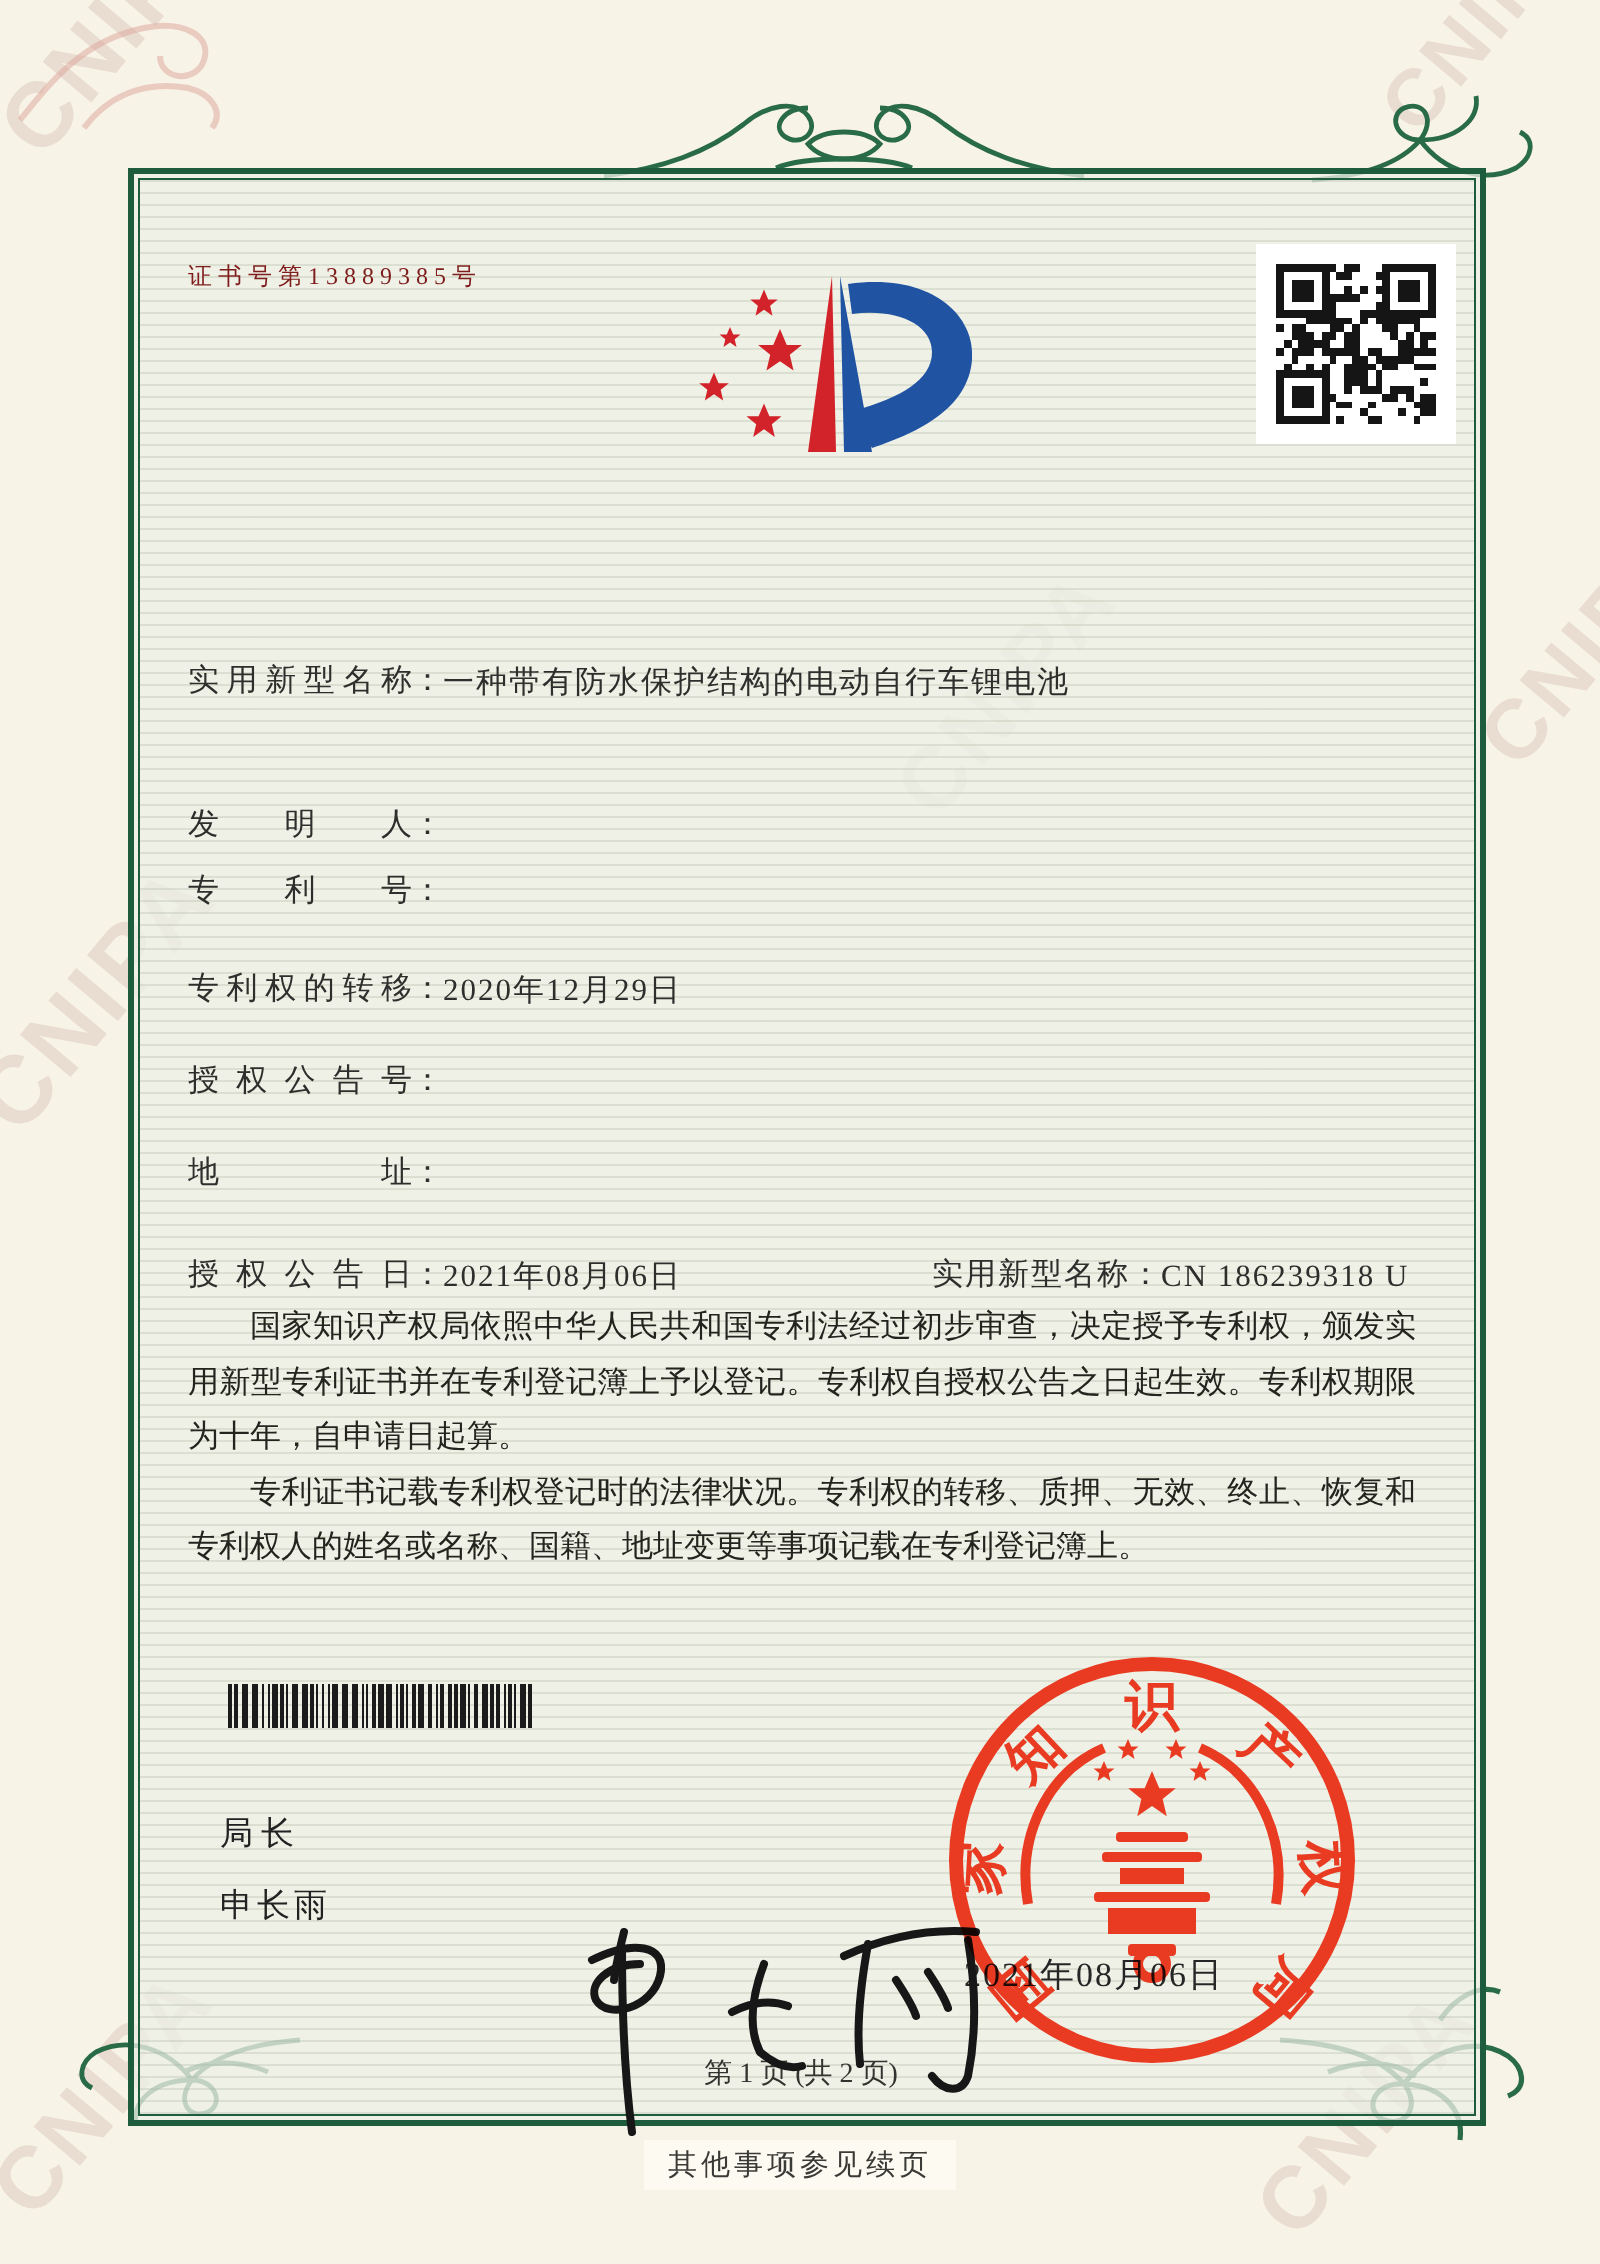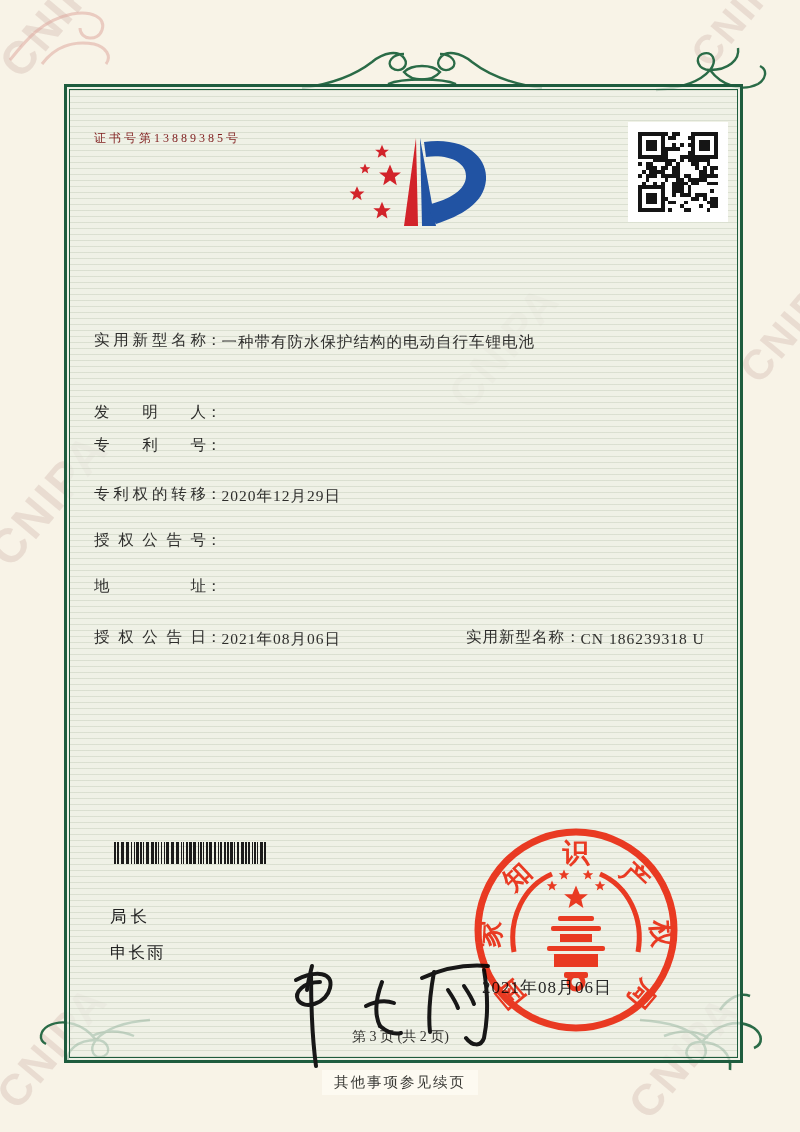--- a/index.html
+++ b/index.html
@@ -400,20 +400,24 @@
         <span class="fcolon">：</span>
       <span class="fvalue">2021年08月06日</span>
     </span>
     <span class="grant-right">
       <span class="flabel2">实用新型名称</span>
         <span class="fcolon">：</span>
       <span class="fvalue">CN 186239318 U</span>
     </span>
   </div>
 
+  <div class="paras">
+    <p>国家知识产权局依照中华人民共和国专利法经过初步审查，决定授予专利权，颁发实用新型专利证书并在专利登记簿上予以登记。专利权自授权公告之日起生效。专利权期限为十年，自申请日起算。</p>
+    <p>专利证书记载专利权登记时的法律状况。专利权的转移、质押、无效、终止、恢复和专利权人的姓名或名称、国籍、地址变更等事项记载在专利登记簿上。</p>
+  </div>
 
   <div class="barcode"><span style="display:inline-block;height:100%;background:#1b1b1b;width:2px;margin-right:1px"></span><span style="display:inline-block;height:100%;background:#1b1b1b;width:2px;margin-right:2px"></span><span style="display:inline-block;height:100%;background:#1b1b1b;width:3px;margin-right:2px"></span><span style="display:inline-block;height:100%;background:#1b1b1b;width:3px;margin-right:2px"></span><span style="display:inline-block;height:100%;background:#1b1b1b;width:1px;margin-right:2px"></span><span style="display:inline-block;height:100%;background:#1b1b1b;width:1px;margin-right:1px"></span><span style="display:inline-block;height:100%;background:#1b1b1b;width:3px;margin-right:1px"></span><span style="display:inline-block;height:100%;background:#1b1b1b;width:2px;margin-right:1px"></span><span style="display:inline-block;height:100%;background:#1b1b1b;width:1px;margin-right:2px"></span><span style="display:inline-block;height:100%;background:#1b1b1b;width:3px;margin-right:2px"></span><span style="display:inline-block;height:100%;background:#1b1b1b;width:3px;margin-right:1px"></span><span style="display:inline-block;height:100%;background:#1b1b1b;width:2px;margin-right:1px"></span><span style="display:inline-block;height:100%;background:#1b1b1b;width:1px;margin-right:2px"></span><span style="display:inline-block;height:100%;background:#1b1b1b;width:1px;margin-right:2px"></span><span style="display:inline-block;height:100%;background:#1b1b1b;width:1px;margin-right:1px"></span><span style="display:inline-block;height:100%;background:#1b1b1b;width:3px;margin-right:2px"></span><span style="display:inline-block;height:100%;background:#1b1b1b;width:3px;margin-right:2px"></span><span style="display:inline-block;height:100%;background:#1b1b1b;width:3px;margin-right:2px"></span><span style="display:inline-block;height:100%;background:#1b1b1b;width:1px;margin-right:1px"></span><span style="display:inline-block;height:100%;background:#1b1b1b;width:1px;margin-right:2px"></span><span style="display:inline-block;height:100%;background:#1b1b1b;width:2px;margin-right:1px"></span><span style="display:inline-block;height:100%;background:#1b1b1b;width:3px;margin-right:1px"></span><span style="display:inline-block;height:100%;background:#1b1b1b;width:3px;margin-right:2px"></span><span style="display:inline-block;height:100%;background:#1b1b1b;width:1px;margin-right:1px"></span><span style="display:inline-block;height:100%;background:#1b1b1b;width:2px;margin-right:1px"></span><span style="display:inline-block;height:100%;background:#1b1b1b;width:1px;margin-right:2px"></span><span style="display:inline-block;height:100%;background:#1b1b1b;width:2px;margin-right:1px"></span><span style="display:inline-block;height:100%;background:#1b1b1b;width:3px;margin-right:2px"></span><span style="display:inline-block;height:100%;background:#1b1b1b;width:2px;margin-right:2px"></span><span style="display:inline-block;height:100%;background:#1b1b1b;width:1px;margin-right:1px"></span><span style="display:inline-block;height:100%;background:#1b1b1b;width:2px;margin-right:2px"></span><span style="display:inline-block;height:100%;background:#1b1b1b;width:2px;margin-right:1px"></span><span style="display:inline-block;height:100%;background:#1b1b1b;width:2px;margin-right:1px"></span><span style="display:inline-block;height:100%;background:#1b1b1b;width:3px;margin-right:1px"></span><span style="display:inline-block;height:100%;background:#1b1b1b;width:1px;margin-right:2px"></span><span style="display:inline-block;height:100%;background:#1b1b1b;width:2px;margin-right:2px"></span><span style="display:inline-block;height:100%;background:#1b1b1b;width:3px;margin-right:1px"></span><span style="display:inline-block;height:100%;background:#1b1b1b;width:2px;margin-right:1px"></span><span style="display:inline-block;height:100%;background:#1b1b1b;width:2px;margin-right:2px"></span><span style="display:inline-block;height:100%;background:#1b1b1b;width:1px;margin-right:1px"></span><span style="display:inline-block;height:100%;background:#1b1b1b;width:2px;margin-right:1px"></span><span style="display:inline-block;height:100%;background:#1b1b1b;width:1px;margin-right:2px"></span><span style="display:inline-block;height:100%;background:#1b1b1b;width:3px;margin-right:1px"></span><span style="display:inline-block;height:100%;background:#1b1b1b;width:2px;margin-right:2px"></span></div>
 
   <div class="comm-label">局长</div>
   <div class="comm-name">申长雨</div>
 
   <svg class="sig" width="300" height="215" viewBox="0 0 300 215">
     <g fill="none" stroke="#171717" stroke-width="4" stroke-linecap="round" stroke-linejoin="round">
       <path d="M108,96 C106,104 104,112 103,120"></path>
       <path d="M92,110 C112,100 130,102 126,118 C122,134 100,140 94,130 C90,122 100,112 116,112"></path>
@@ -455,16 +459,16 @@
       <rect x="84" y="130" width="44" height="13"></rect>
       <rect x="94" y="148" width="24" height="6" rx="2"></rect>
     </g>
     <g fill="none" stroke="#e93a22" stroke-width="5">
       <path d="M44,128 C38,94 54,62 82,50"></path>
       <path d="M168,128 C174,94 158,62 130,50"></path>
       <circle cx="106" cy="158" r="7"></circle>
     </g>
   </svg>
 
-  <div class="page-info">第 3 页 (共 2 页)</div>
+  <div class="page-info">第 1 页 (共 2 页)</div>
 </div>
 
 <div class="footer-note">其他事项参见续页</div>
 
 </body></html>

